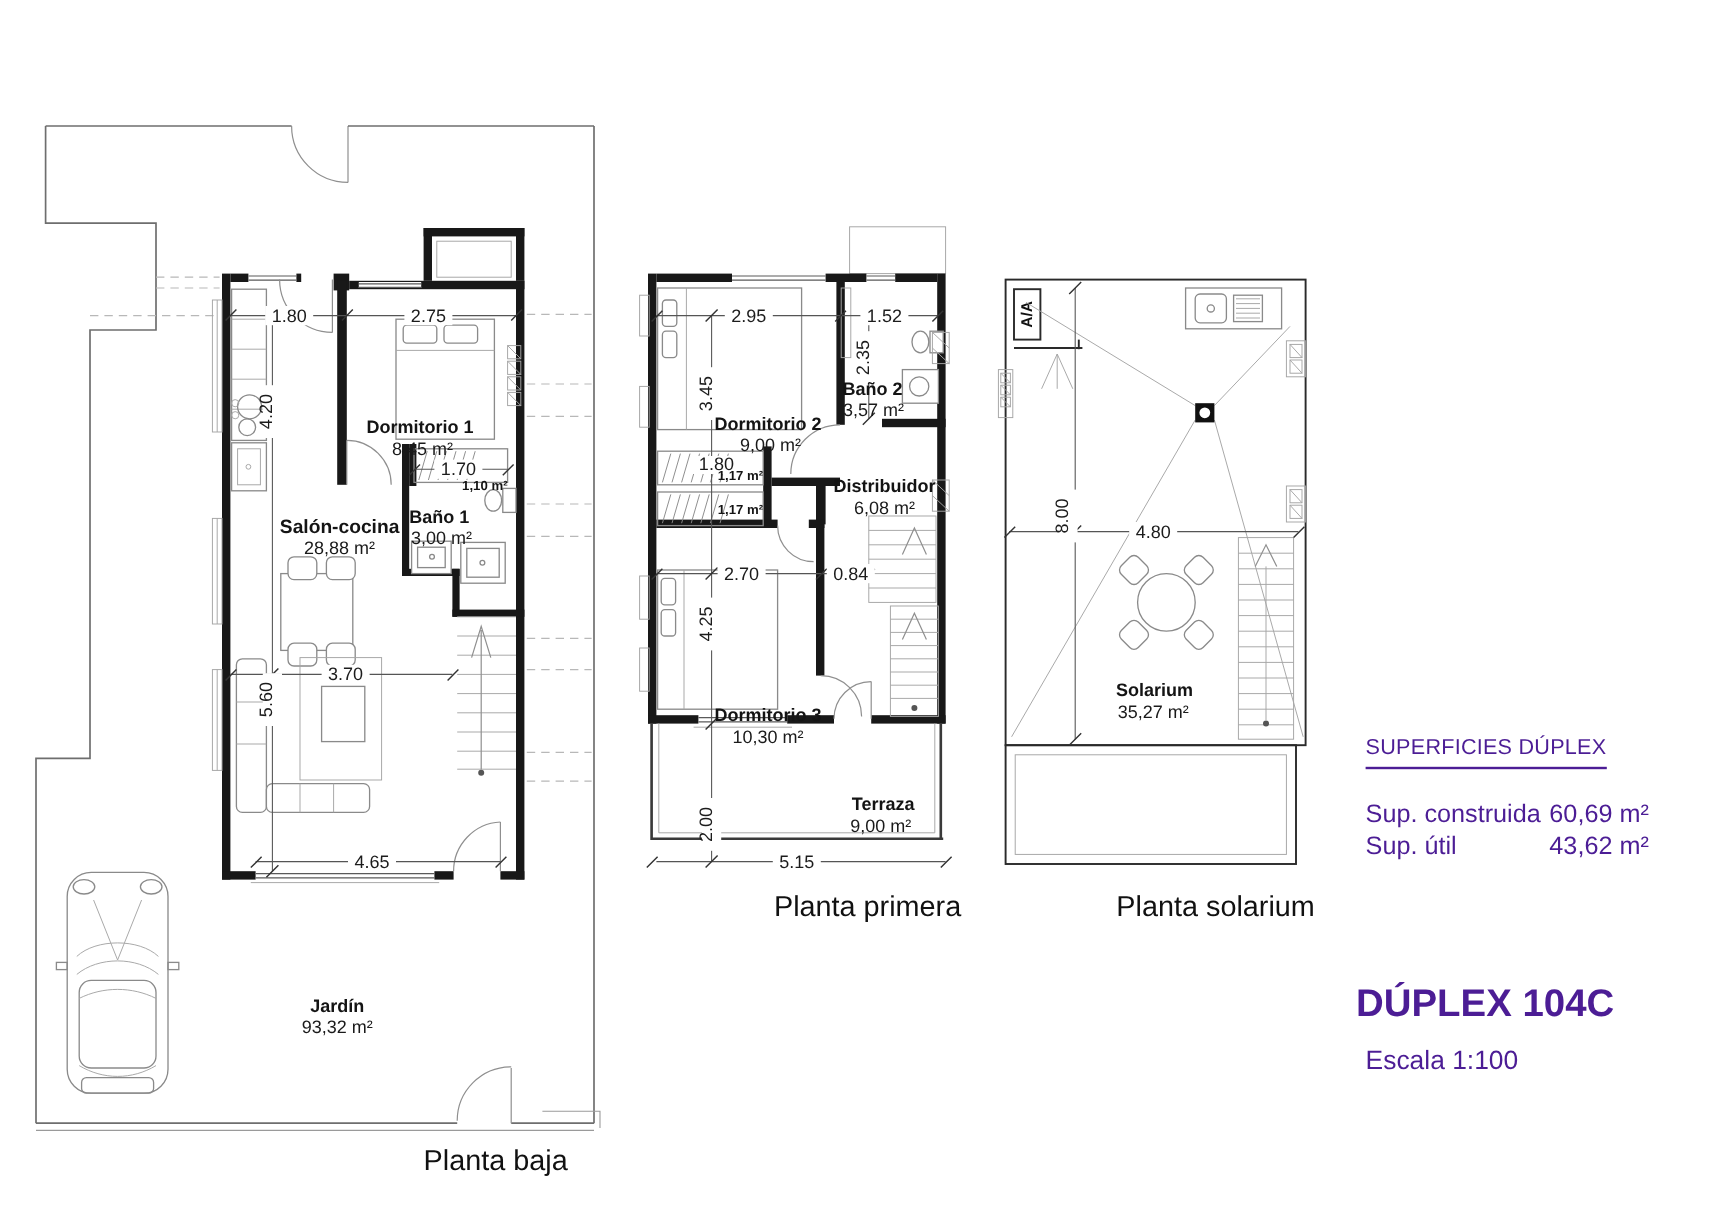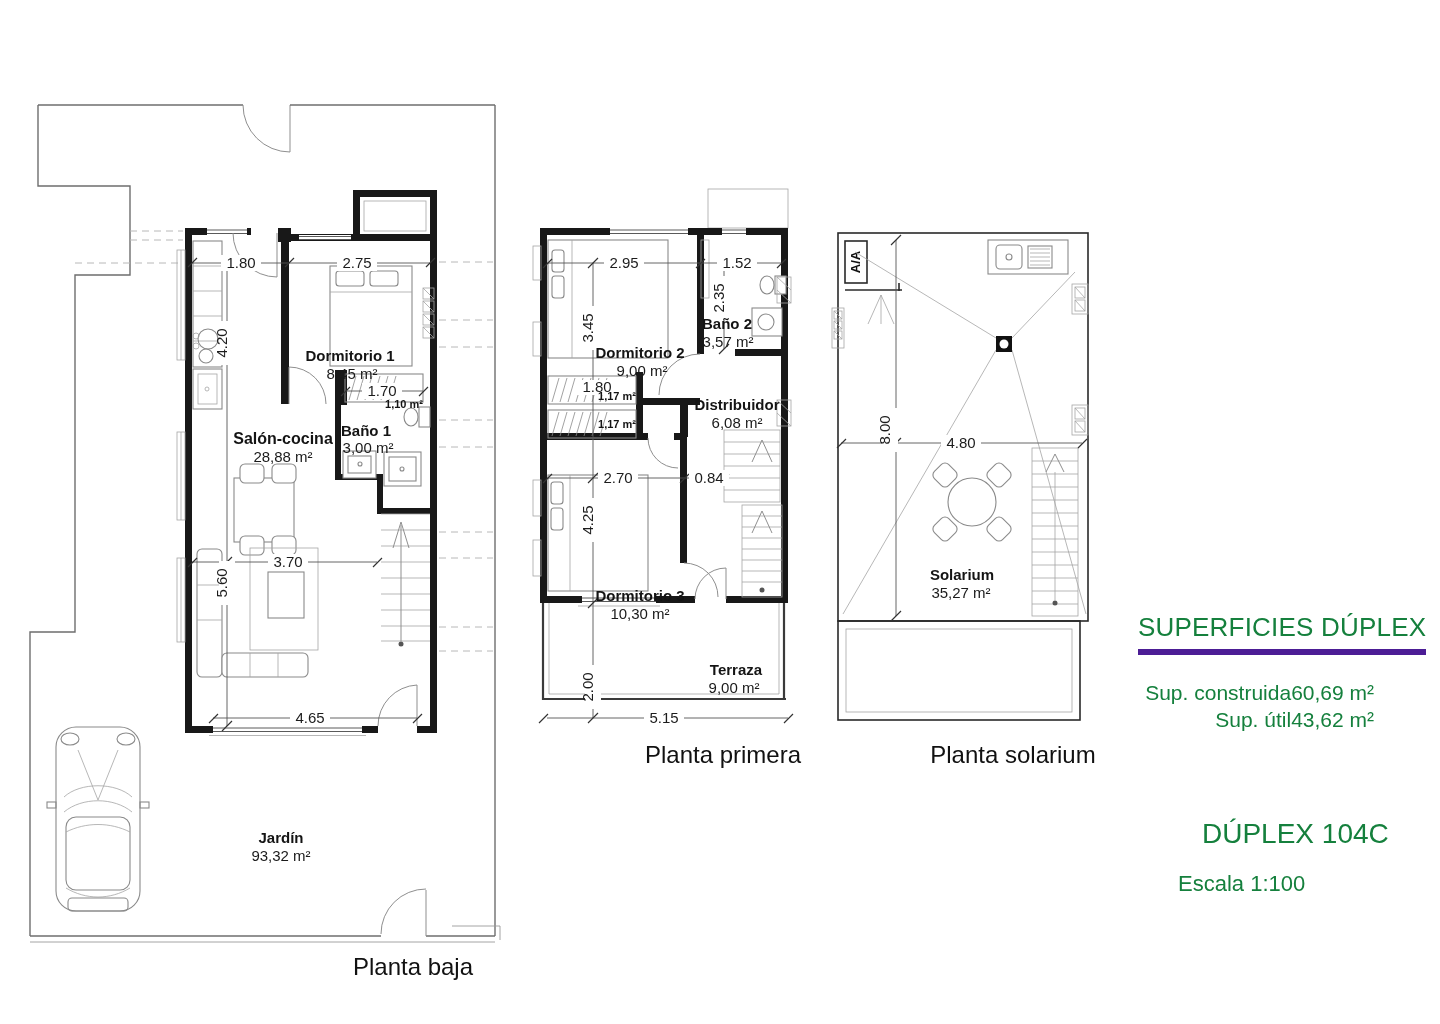--- a/index.html
+++ b/index.html
@@ -1,17 +1,17 @@
 <!DOCTYPE html>
 <html><head>
 <meta charset="utf-8">
 <style>
   html,body{margin:0;padding:0;background:#fff;}
   .canvas{position:relative;width:1440px;height:1024px;background:#fff;overflow:hidden;
-          font-family:"Liberation Sans",sans-serif;color:#15803d;}
+          font-family:"Liberation Sans",sans-serif;color:#4c1d95;}
   svg text{font-family:"Liberation Sans",sans-serif;}
   
   .w   {fill:#181818;stroke:none;}
   .b1  {stroke:#6e6e6e;stroke-width:1.4;fill:none;}
   .b2  {stroke:#9a9a9a;stroke-width:0.9;fill:none;}
   .tw  {stroke:#3a3a3a;stroke-width:2.2;fill:none;}
   .mw  {stroke:#2a2a2a;stroke-width:1.6;fill:none;}
   .f   {stroke:#8a8a8a;stroke-width:1.1;fill:#fff;}
   .f2  {stroke:#8a8a8a;stroke-width:1.1;fill:none;}
   .t   {stroke:#a5a5a5;stroke-width:0.8;fill:none;}
@@ -24,26 +24,26 @@
   .hat {stroke:#8a8a8a;stroke-width:0.8;fill:none;}
   text.rm  {font-size:15px;font-weight:700;fill:#141414;text-anchor:middle;}
   text.rm16{font-size:16px;font-weight:700;fill:#141414;text-anchor:middle;}
   text.ar  {font-size:15px;font-weight:400;fill:#1a1a1a;text-anchor:middle;}
   text.dm  {font-size:15px;font-weight:400;fill:#1c1c1c;text-anchor:middle;}
   text.sm  {font-size:11px;font-weight:700;fill:#141414;text-anchor:middle;}
   text.ttl {font-size:24px;font-weight:400;fill:#111;text-anchor:middle;}
   text.aa  {font-size:13px;font-weight:700;fill:#111;text-anchor:middle;}
   
   .summary{position:absolute;left:1138px;top:612px;width:240px;}
-  .summary-title{display:inline-block;font-size:26px;letter-spacing:0.2px;
-                 border-bottom:6px solid #4c1d95;padding-bottom:6px;white-space:nowrap;}
+  .summary-title{display:inline-block;font-size:18px;letter-spacing:0.2px;
+                 border-bottom:2px solid #4c1d95;padding-bottom:6px;white-space:nowrap;}
   .summary-rows{margin-top:24px;width:236px;font-size:21px;line-height:27px;}
-  .srow{display:flex;justify-content:flex-end;white-space:nowrap;}
-  .model{position:absolute;left:1202px;top:818px;font-size:28px;font-weight:400;white-space:nowrap;}
-  .scale{position:absolute;left:1138px;top:871px;font-size:22px;white-space:nowrap;margin-left:40px;}
+  .srow{display:flex;justify-content:space-between;white-space:nowrap;}
+  .model{position:absolute;left:1130px;top:818px;font-size:32px;font-weight:700;white-space:nowrap;}
+  .scale{position:absolute;left:1138px;top:871px;font-size:22px;white-space:nowrap;}
 </style>
 </head>
 <body>
 
 <div class="canvas">
 <svg width="1440" height="1024" viewBox="0 0 1440 1024">
 
   <g>
 
     <g>

